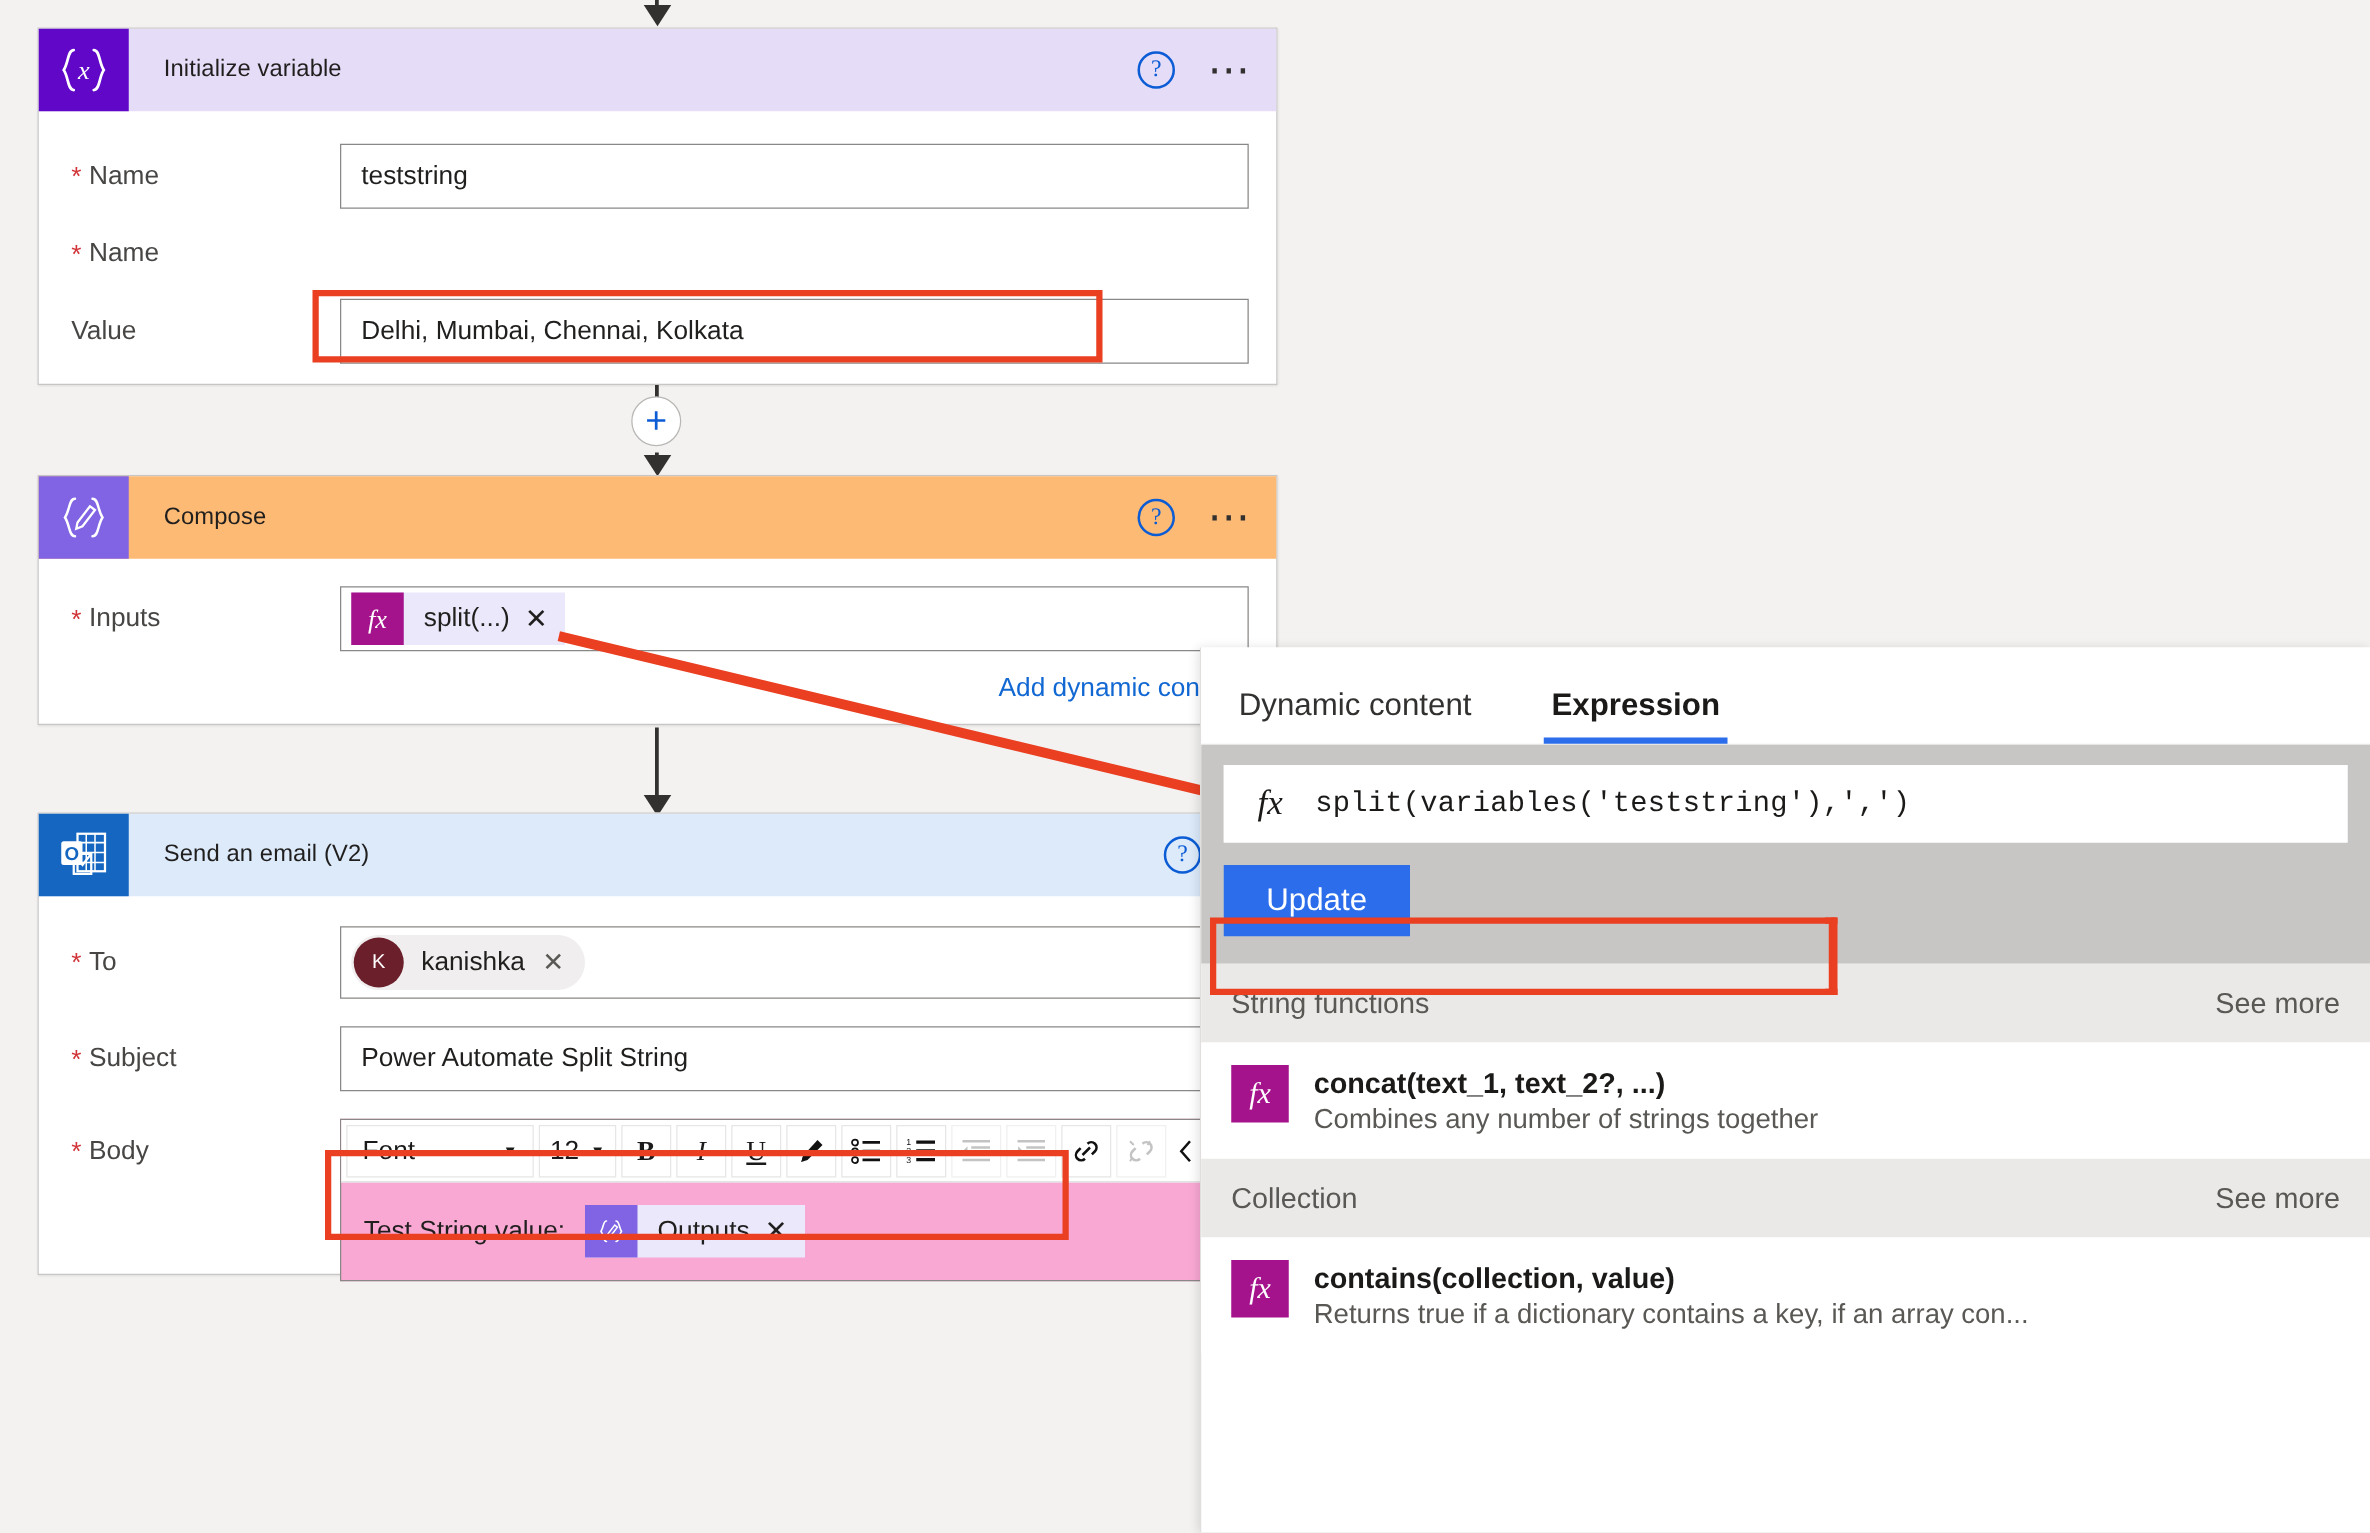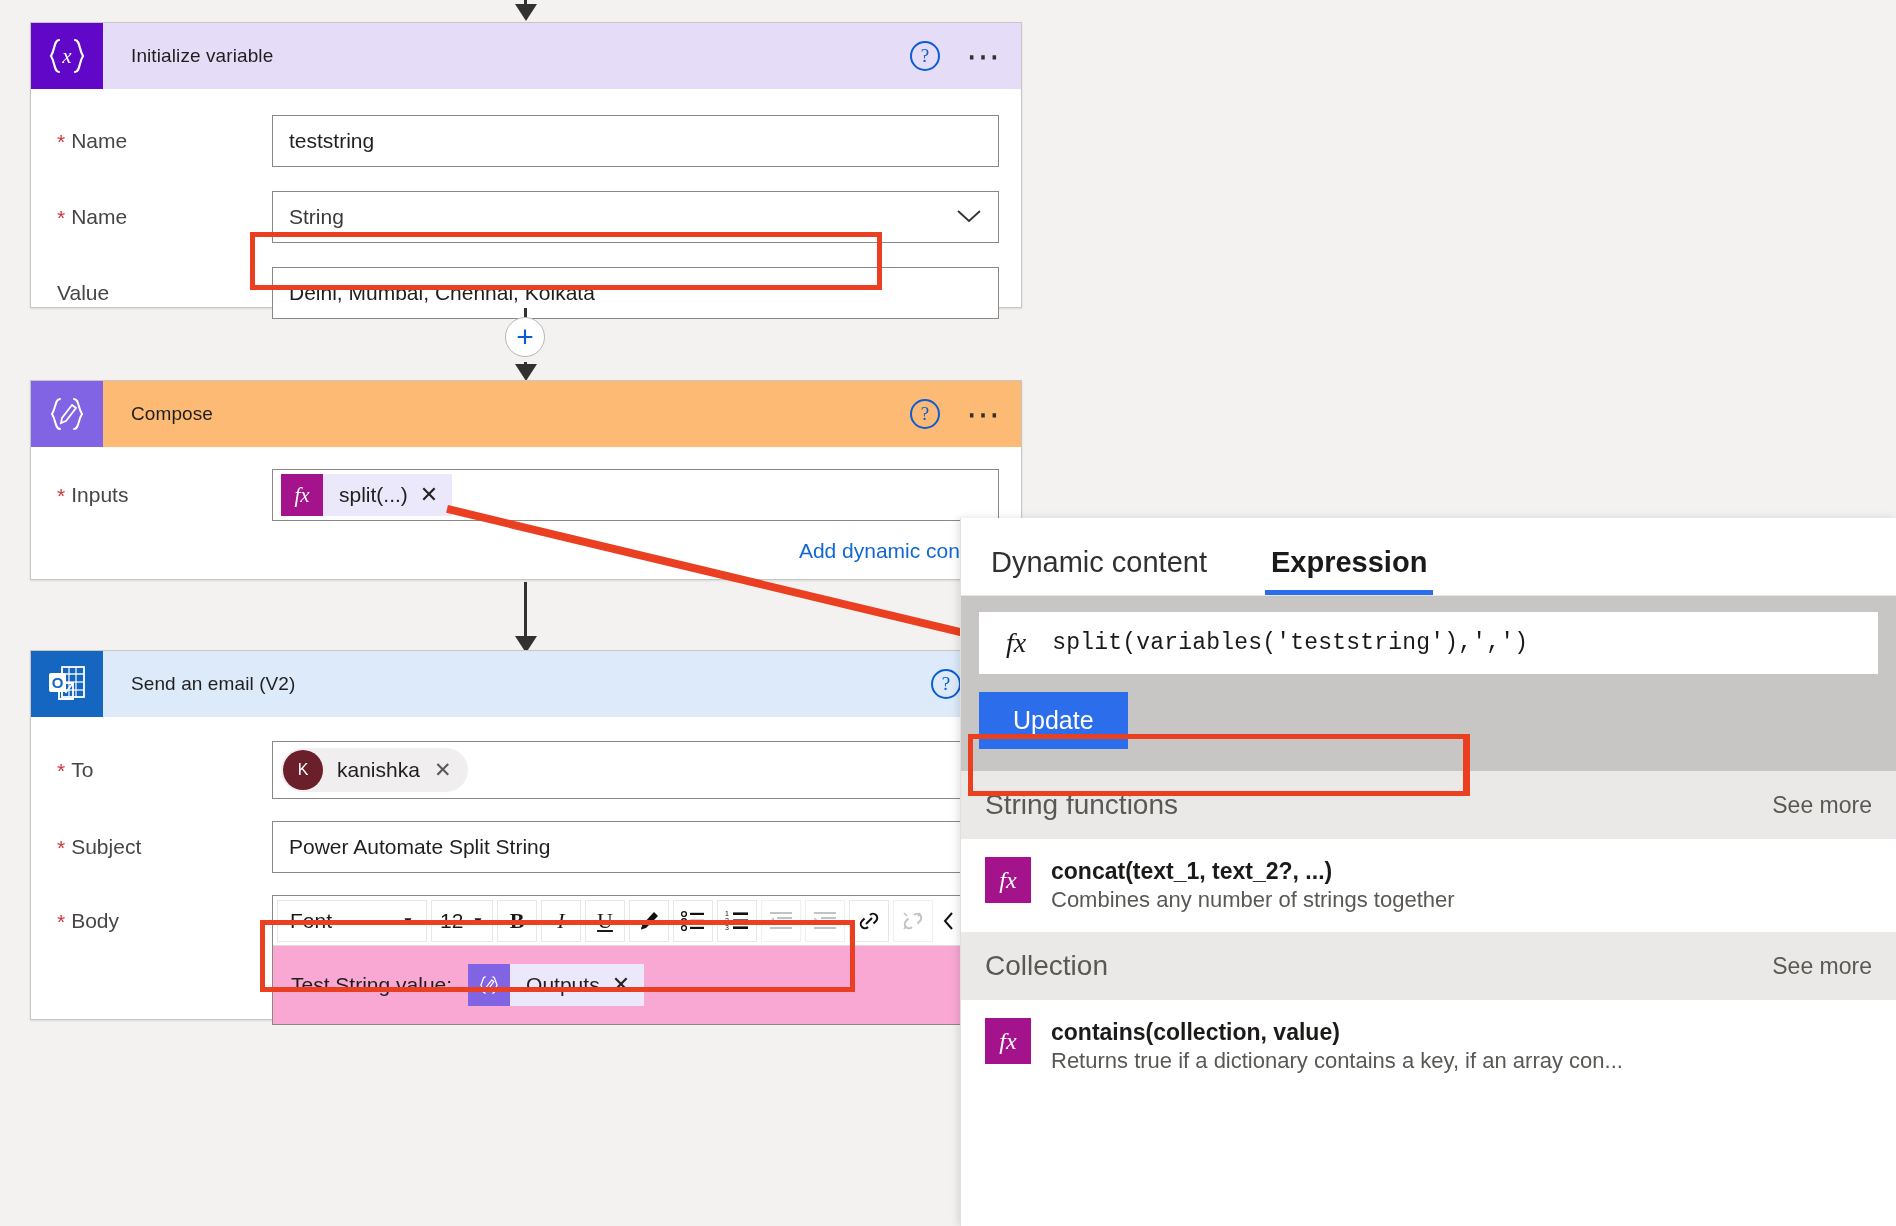--- a/index.html
+++ b/index.html
@@ -166,21 +166,21 @@
     background:#ffffff;
     border-left:1px solid #e1dfdd;
     box-shadow:-2px 0 8px rgba(0,0,0,.12);
   }
   .panel-tabs {
     display:flex; align-items:flex-end; height:78px;
     padding:0 24px; background:#fff;
     border-bottom:1px solid #e8e6e4;
   }
   .ptab {
-    font-size:29px; color:#323130; padding:0 6px 16px;
+    font-size:25px; color:#323130; padding:0 6px 16px;
     margin-right:52px; position:relative;text-align:center;
   }
   .ptab.active { color:#1b1a19; font-weight:bold; }
   .ptab.active::after {
     content:""; position:absolute; left:0; right:0; bottom:0;
     height:5px; background:#2b6dea;
   }
   .expr-zone { background:#c8c6c4; padding:16px 18px 22px 18px; }
   .expr-input {
     background:#fff; height:62px; display:flex; align-items:center;
@@ -197,21 +197,21 @@
   .update-btn {
     margin-top:18px;
     background:#2b6dea; color:#fff;
     font-size:25px; padding:14px 34px;
     border:none; display:inline-block;
   }
   .sec-head {
     display:flex; align-items:center; justify-content:space-between;
     background:#ebe9e7; padding:18px 24px;
   }
-  .sec-title { font-size:28px; color:#5a5855; }
+  .sec-title { font-size:23px; color:#5a5855; }
   .sec-more { font-size:23px; color:#5a5855; }
   .fn-item { display:flex; align-items:flex-start; padding:18px 24px; background:#fff; }
   .fn-ic {
     width:46px;height:46px;flex:0 0 46px;background:#a4128c;color:#fff;
     display:flex;align-items:center;justify-content:center;
     font-family:"Liberation Serif", serif; font-style:italic; font-size:24px;
     margin-right:20px;
   }
   .fn-sig { font-size:23px; color:#1b1a19; font-weight:bold; line-height:1.25; }
   .fn-desc { font-size:22px; color:#5a5855; line-height:1.3; margin-top:4px; }
@@ -248,28 +248,20 @@
           <span class="req">*</span>
           <span>Name</span>
         </div>
         <div class="tbox">teststring</div>
       </div>
 
       <div class="row" style="margin-top:24px;">
         <div class="row-label">
           <span class="req">*</span>
           <span>Name</span>
-        </div>
-        <div class="tbox">
-          <span style="color:#3b3a39;">String</span>
-          <span class="chev">
-            <svg width="26" height="14" viewBox="0 0 26 14">
-                <path d="M2 2 L13 12 L24 2" stroke="#323130" stroke-width="1.8" fill="none"></path>
-              </svg>
-          </span>
         </div>
       </div>
 
       <div class="row" style="margin-top:24px;">
         <div class="row-label">
           <span>Value</span>
         </div>
         <div class="tbox">Delhi, Mumbai, Chennai, Kolkata</div>
       </div>
     </div>

